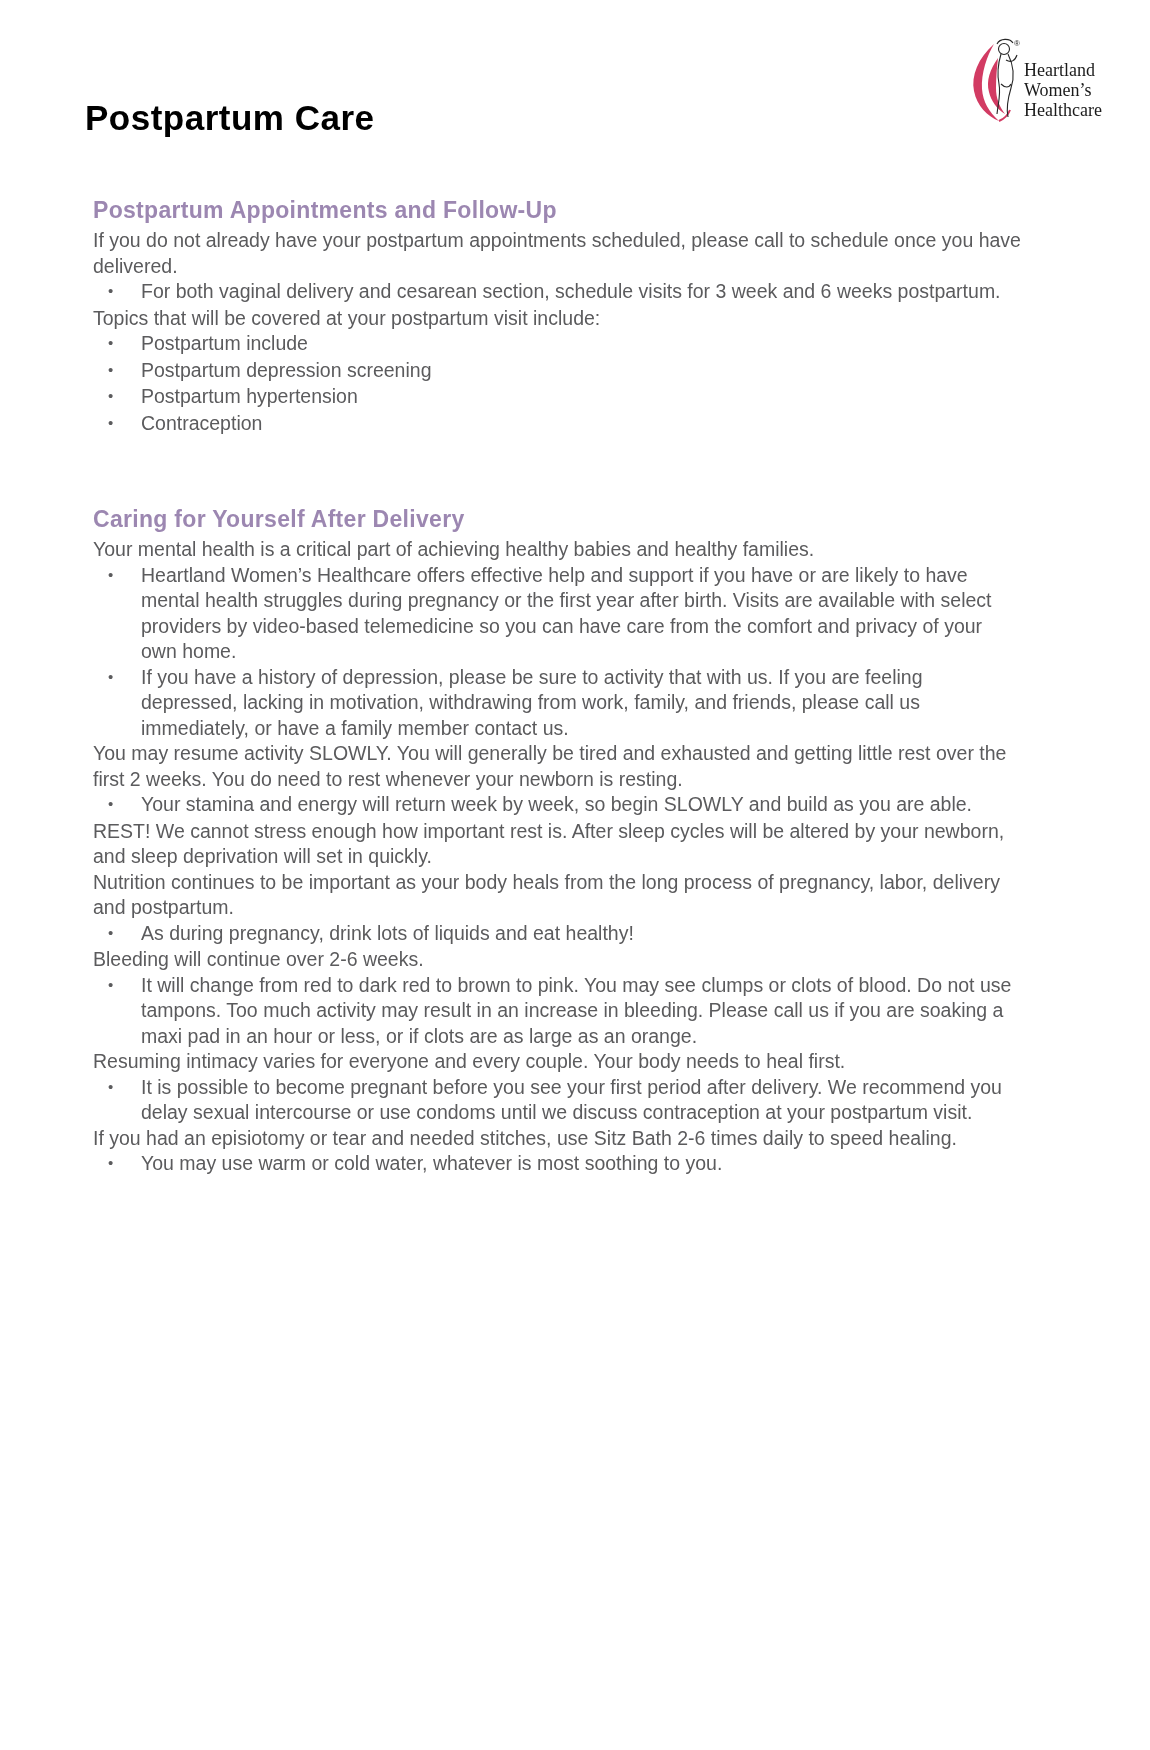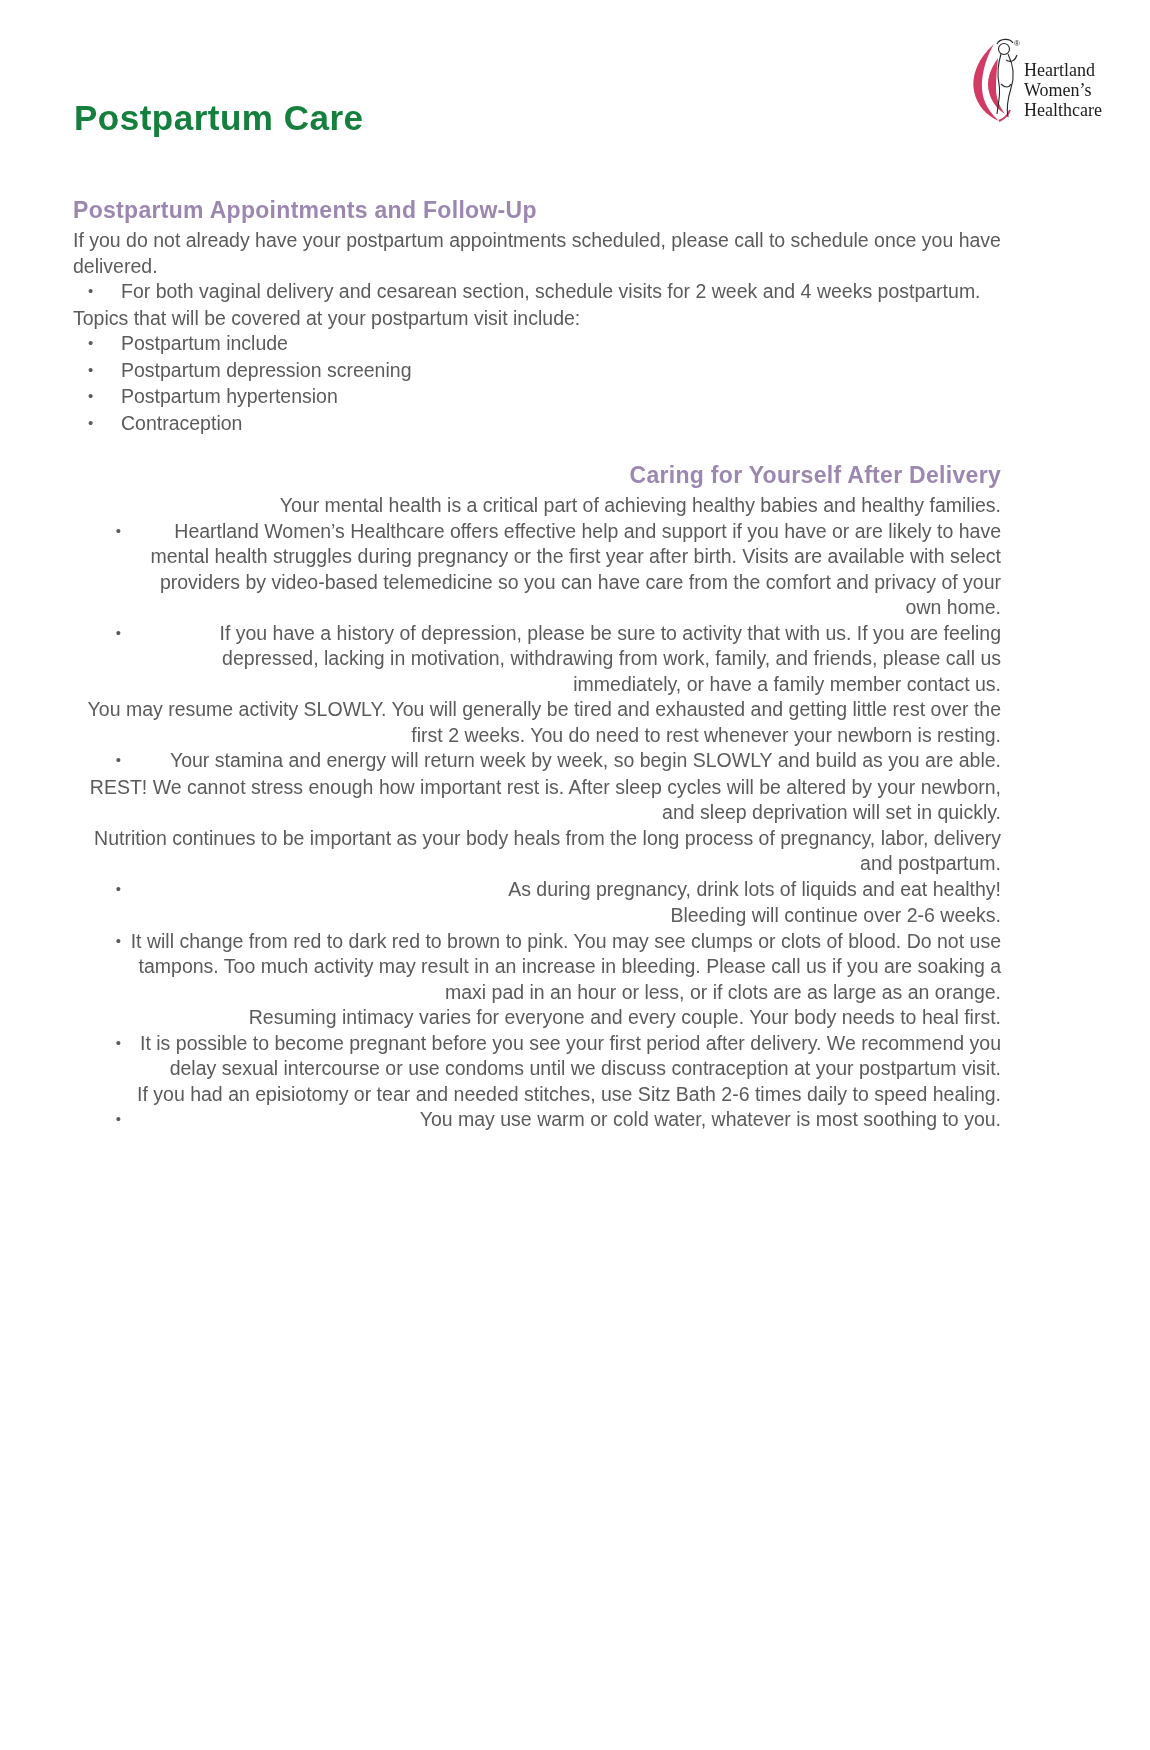--- a/index.html
+++ b/index.html
@@ -7,53 +7,53 @@
     position:relative;
     width:1150px;
     height:1750px;
     background:#ffffff;
     font-family:"Liberation Sans", sans-serif;
     overflow:hidden;
   }
   .doc-title {
     position:absolute;
     top:98px;
-    left:74px;
+    left:85px;
     margin:0;
     font-size:35px;
     font-weight:700;
     letter-spacing:0.5px;
-    color:#15803d;
+    color:#000000;
   }
   .logo {
     position:absolute;
     top:36px;
     left:968px;
     width:150px;
     height:90px;
   }
   .logo svg { display:block; }
   .content {
     position:absolute;
     top:196px;
-    left:73px;
+    left:93px;
     width:928px;
     color:#5b5b5d;
     font-size:19.5px;
     line-height:25.5px;
   }
   .section-heading {
     margin:0 0 3px 0;
     font-size:23px;
     line-height:29px;
     font-weight:700;
     letter-spacing:0.3px;
     color:#9c87b1;
   }
-  .section + .section { margin-top:24px;text-align:right; }
+  .section + .section { margin-top:68px; }
   .content p { margin:0; }
   ul.bullets { list-style:none; margin:0; padding:0; }
   li.bullet { display:flex; padding-left:15px; }
   li.bullet .dot {
     flex:0 0 33px;
     width:33px;
     color:#5b5b5d;
   }
   li.bullet .dot::before {
     content:"\2022";
@@ -97,21 +97,21 @@
   <h1 class="doc-title">Postpartum Care</h1>
 
   <div class="content">
 
     <div class="section">
       <h2 class="section-heading">Postpartum Appointments and Follow-Up</h2>
       <p>If you do not already have your postpartum appointments scheduled, please call to schedule once you have delivered.</p>
       <ul class="bullets">
         <li class="bullet">
           <span class="dot"></span>
-          <span class="btext">For both vaginal delivery and cesarean section, schedule visits for 2 week and 4 weeks postpartum.</span>
+          <span class="btext">For both vaginal delivery and cesarean section, schedule visits for 3 week and 6 weeks postpartum.</span>
         </li>
       </ul>
       <p>Topics that will be covered at your postpartum visit include:</p>
       <ul class="bullets">
         <li class="bullet">
           <span class="dot"></span>
           <span class="btext">Postpartum include</span>
         </li>
         <li class="bullet">
           <span class="dot"></span>

